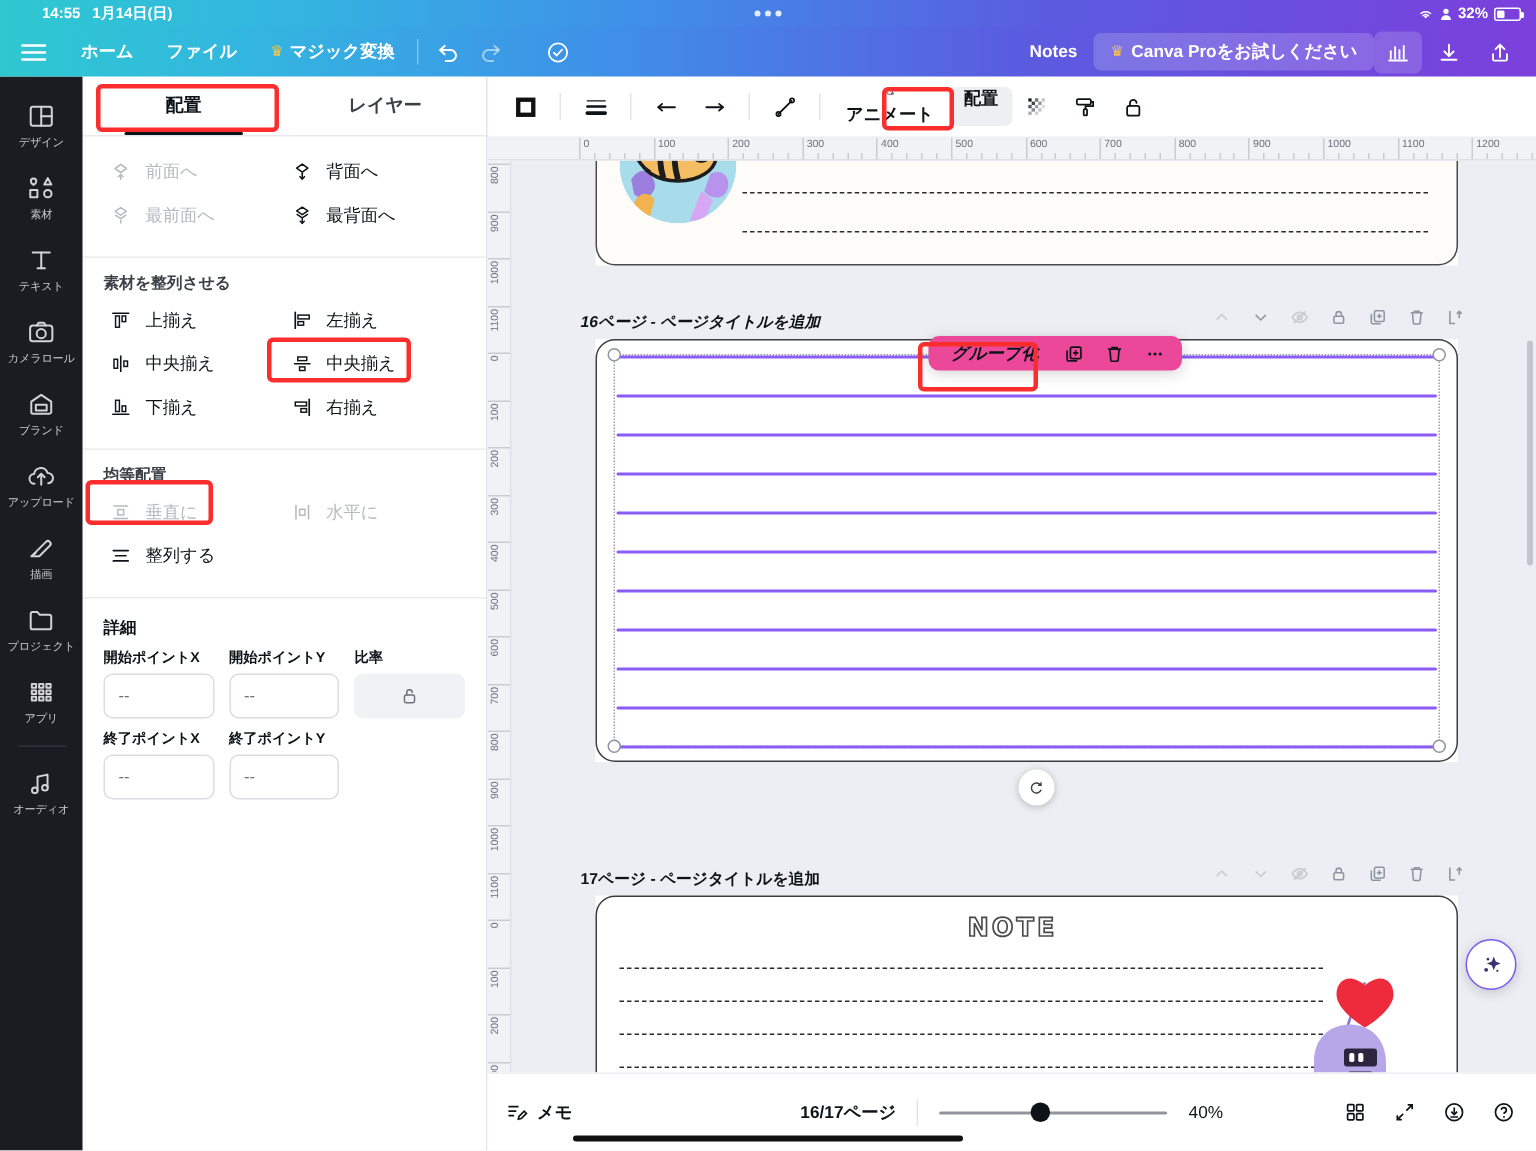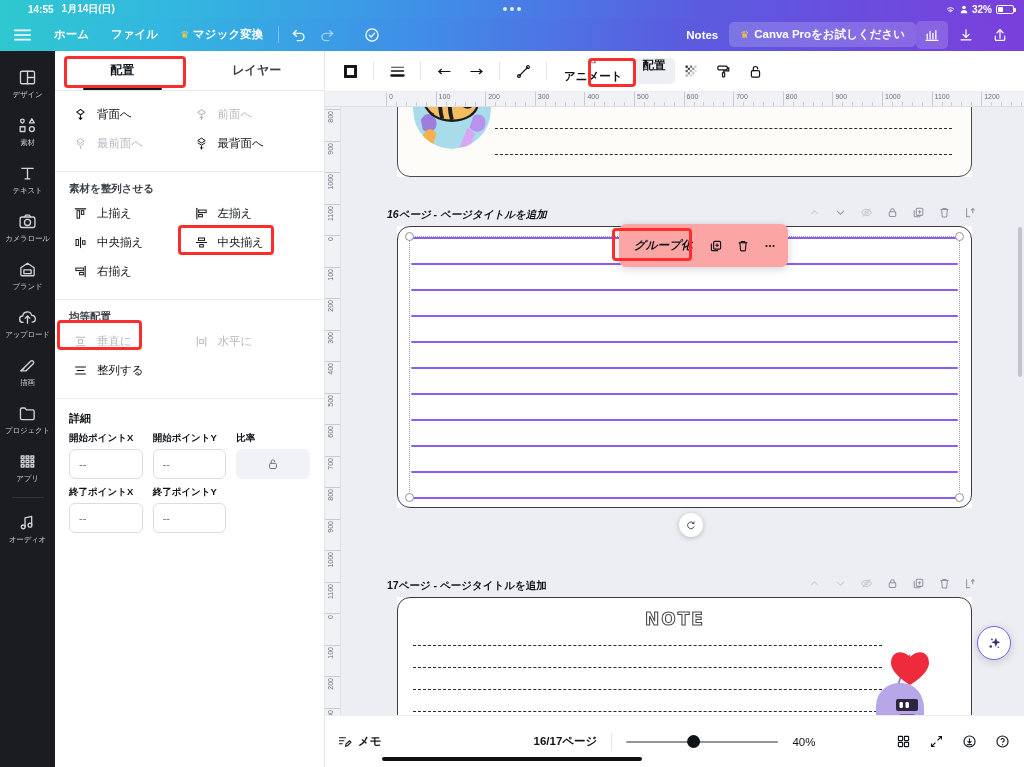--- a/index.html
+++ b/index.html
@@ -118,22 +118,22 @@
   .card{ position:absolute; inset:0; background:#fdfcf8; border:1.3px solid #4a4a4a; border-radius:13px;}
   .card2{ position:absolute; inset:0; background:#fff; border:1.3px solid #3d3d3d; border-radius:13px;}
 
   .dash{ position:absolute; height:0; border-top:1.4px dashed #2b2b2b; }
 
   
   .selbox{ position:absolute; border:1px dotted #9aa0ad; }
   .handle{ position:absolute; width:9px;height:9px;border-radius:50%;background:#fff;border:1.2px solid #8e939e; }
   .pline{ position:absolute; height:2px; background:#8b5cf6; border-radius:1px;}
 
-  .grpbar{ position:absolute; background:#fca5a5; border-radius:7px; box-shadow:0 2px 9px rgba(14,19,24,.18);
-           height:43px; display:flex; align-items:center; gap:3px; padding:0 6px; z-index:48;}
+  .grpbar{ position:absolute; background:#ec4899; border-radius:7px; box-shadow:0 2px 9px rgba(14,19,24,.18);
+           height:23px; display:flex; align-items:center; gap:3px; padding:0 6px; z-index:48;}
   .grpbar .gb{ font-size:11.5px; font-weight:700; color:#0e1318; padding:0 9px; cursor:pointer; white-space:nowrap;}
   .grpbar .gi{ width:24px;height:24px;display:flex;align-items:center;justify-content:center;cursor:pointer;}
   .grpbar .gi svg{ width:14px;height:14px; stroke:#0e1318; fill:none; stroke-width:1.6;}
   .rotbtn{ position:absolute; width:24px;height:24px;border-radius:50%;background:#fff;
            box-shadow:0 1px 5px rgba(14,19,24,.25); display:flex;align-items:center;justify-content:center; z-index:47;}
   .rotbtn svg{width:12px;height:12px;stroke:#3c4148;fill:none;stroke-width:1.6;}
 
   .magic{ position:absolute; right:13px; bottom:55px; width:34px;height:34px;border-radius:50%;
           background:#fff; border:1.6px solid #7b5cf0; display:flex;align-items:center;justify-content:center;
           box-shadow:0 2px 8px rgba(20,20,40,.18); z-index:46;}
@@ -363,35 +363,35 @@
       <div class="tab active">
           <span>配置</span>
         </div>
       <div class="tab inactive">
           <span>レイヤー</span>
         </div>
     </div>
 
     <div class="sec">
       <div class="grid2">
+        <div class="aitem dim">
+          <svg viewBox="0 0 20 20">
+              <path d="M10 3.5l5 3.6-5 3.6-5-3.6z" stroke="#b6b9c0" stroke-width="1.4" fill="none" stroke-linejoin="round"></path>
+              <path d="M10 12.4v4.2" stroke="#b6b9c0" stroke-width="1.4" stroke-linecap="round"></path>
+              <path d="M8 14.4l2-2 2 2" stroke="#b6b9c0" stroke-width="1.4" fill="none" stroke-linecap="round" stroke-linejoin="round"></path>
+            </svg>
+          <span>前面へ</span>
+        </div>
         <div class="aitem">
           <svg viewBox="0 0 20 20">
               <path d="M10 3.2l5 3.6-5 3.6-5-3.6z" stroke="#0e1318" stroke-width="1.4" fill="none" stroke-linejoin="round"></path>
               <path d="M10 11.4v5" stroke="#0e1318" stroke-width="1.4" stroke-linecap="round"></path>
               <path d="M8 14.4l2 2 2-2" stroke="#0e1318" stroke-width="1.4" fill="none" stroke-linecap="round" stroke-linejoin="round"></path>
             </svg>
           <span>背面へ</span>
-        </div>
-        <div class="aitem dim">
-          <svg viewBox="0 0 20 20">
-              <path d="M10 3.5l5 3.6-5 3.6-5-3.6z" stroke="#b6b9c0" stroke-width="1.4" fill="none" stroke-linejoin="round"></path>
-              <path d="M10 12.4v4.2" stroke="#b6b9c0" stroke-width="1.4" stroke-linecap="round"></path>
-              <path d="M8 14.4l2-2 2 2" stroke="#b6b9c0" stroke-width="1.4" fill="none" stroke-linecap="round" stroke-linejoin="round"></path>
-            </svg>
-          <span>前面へ</span>
         </div>
         <div class="aitem dim">
           <svg viewBox="0 0 20 20">
               <path d="M10 3.2l5 3.4-5 3.4-5-3.4z" stroke="#b6b9c0" stroke-width="1.3" fill="none" stroke-linejoin="round"></path>
               <path d="M5 9.6l5 3.4 5-3.4" stroke="#b6b9c0" stroke-width="1.3" fill="none" stroke-linejoin="round"></path>
               <path d="M10 14.4v2.5" stroke="#b6b9c0" stroke-width="1.3" stroke-linecap="round"></path>
             </svg>
           <span>最前面へ</span>
         </div>
         <div class="aitem">
@@ -435,20 +435,28 @@
             </svg>
           <span>中央揃え</span>
         </div>
         <div class="aitem">
           <svg viewBox="0 0 20 20">
               <path d="M3.2 10h13.6" stroke="#0e1318" stroke-width="1.4" stroke-linecap="round"></path>
               <rect x="6" y="4" width="8" height="3.2" stroke="#0e1318" stroke-width="1.3" fill="none"></rect>
               <rect x="7.6" y="12.8" width="4.8" height="3.2" stroke="#0e1318" stroke-width="1.3" fill="none"></rect>
             </svg>
           <span>中央揃え</span>
+        </div>
+        <div class="aitem">
+          <svg viewBox="0 0 20 20">
+              <path d="M3 16.2h14" stroke="#0e1318" stroke-width="1.5" stroke-linecap="round"></path>
+              <rect x="5.4" y="3.8" width="3.4" height="10" stroke="#0e1318" stroke-width="1.3" fill="none"></rect>
+              <rect x="11.2" y="8.8" width="3.2" height="5" stroke="#0e1318" stroke-width="1.3" fill="none"></rect>
+            </svg>
+          <span>下揃え</span>
         </div>
         <div class="aitem">
           <svg viewBox="0 0 20 20">
               <path d="M16.2 3v14" stroke="#0e1318" stroke-width="1.5" stroke-linecap="round"></path>
               <rect x="3.8" y="5.4" width="10" height="3.4" stroke="#0e1318" stroke-width="1.3" fill="none"></rect>
               <rect x="8.8" y="11.2" width="5" height="3.2" stroke="#0e1318" stroke-width="1.3" fill="none"></rect>
             </svg>
           <span>右揃え</span>
         </div>
       </div>

